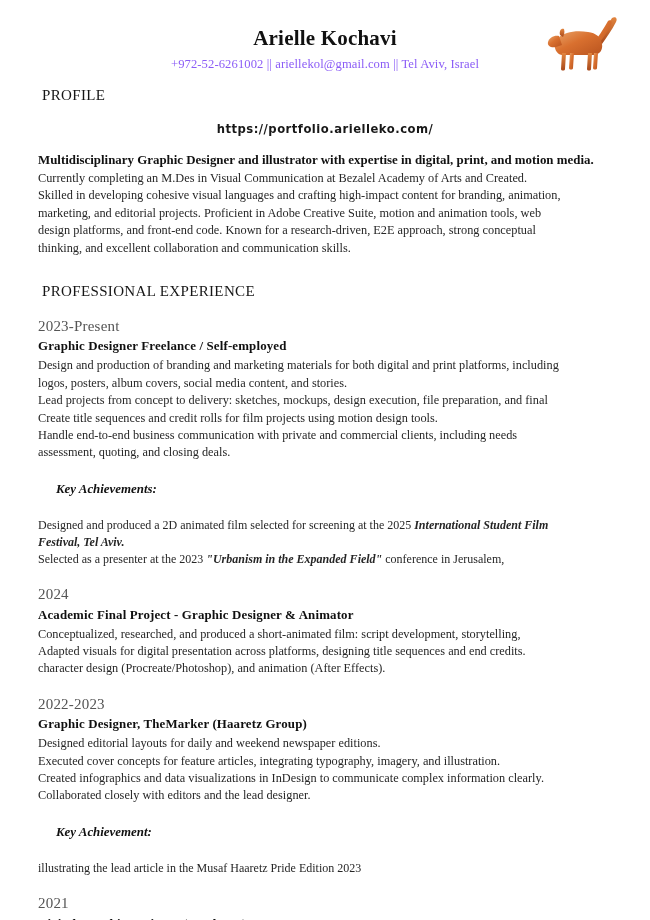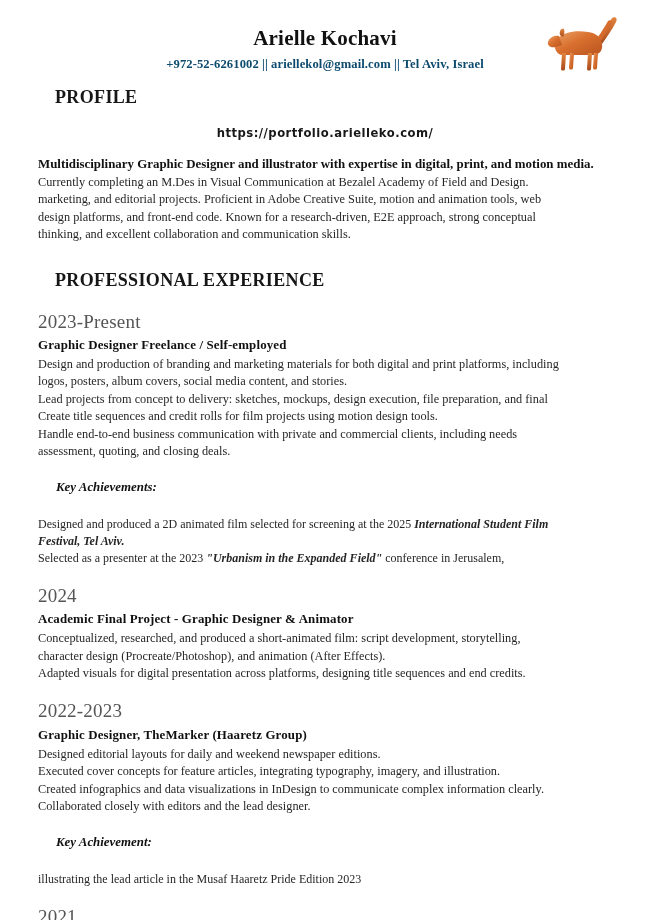--- a/index.html
+++ b/index.html
@@ -36,42 +36,41 @@
     font-size: 21px;
     font-weight: bold;
     letter-spacing: 0.2px;
     color: #111111;
     line-height: 1.2;
     margin: 0;
   }
   .contact {
     font-family: "Liberation Serif", "DejaVu Serif", serif;
     font-size: 12.6px;
-    color: #0c4a6e;
+    color: #8b5cf6;
     margin-top: 6px;
     line-height: 1.25;
     letter-spacing: 0.1px;
-    font-weight: bold;
   }
   .logo {
     position: absolute;
     right: -8px;
     top: 16px;
     width: 74px;
     height: 58px;
   }
 
   
   .section-title {
     font-family: "Liberation Serif", "DejaVu Serif", serif;
-    font-size: 18px;
-    font-weight: bold;
+    font-size: 15px;
+    font-weight: normal;
     letter-spacing: 0.35px;
     color: #161616;
-    margin: 17px;
+    margin: 4px;
   }
   #profile-heading { margin-top: 14px; }
   #experience-heading { margin-top: 26px; }
 
   .portfolio-url {
     font-family: "DejaVu Sans", "Liberation Sans", sans-serif;
     font-size: 11.6px;
     font-weight: bold;
     letter-spacing: 0.5px;
     text-align: center;
@@ -93,21 +92,21 @@
   .summary .body-line,
   .bullet {
     font-size: 12.3px;
     color: #262626;
     line-height: 1.42;
   }
   .summary p { margin: 0; }
 
   .entry { margin-top: 15px; }
   .entry-date {
-    font-size: 19px;
+    font-size: 15px;
     color: #555555;
     line-height: 1.5;
     letter-spacing: 0.2px;
   }
   .entry-title {
     font-size: 12.9px;
     font-weight: bold;
     color: #101010;
     line-height: 1.45;
     letter-spacing: 0.15px;
@@ -174,21 +173,22 @@
     <div class="name">Arielle Kochavi</div>
     <div class="contact">+972-52-6261002 || ariellekol@gmail.com || Tel Aviv, Israel</div>
   </div>
 
   <div class="section-title" id="profile-heading">PROFILE</div>
 
   <div class="portfolio-url">https://portfolio.arielleko.com/</div>
 
   <div class="summary">
     <p class="lead">Multidisciplinary Graphic Designer and illustrator with expertise in digital, print, and motion media.</p>
-    <p class="body-line">Currently completing an M.Des in Visual Communication at Bezalel Academy of Field and Design.</p>
+    <p class="body-line">Currently completing an M.Des in Visual Communication at Bezalel Academy of Arts and Created.</p>
+    <p class="body-line">Skilled in developing cohesive visual languages and crafting high-impact content for branding, animation,</p>
     <p class="body-line">marketing, and editorial projects. Proficient in Adobe Creative Suite, motion and animation tools, web</p>
     <p class="body-line">design platforms, and front-end code. Known for a research-driven, E2E approach, strong conceptual</p>
     <p class="body-line">thinking, and excellent collaboration and communication skills.</p>
   </div>
 
   <div class="section-title" id="experience-heading">PROFESSIONAL EXPERIENCE</div>
 
   <div id="experience-list">
       <div class="entry">
         <div class="entry-date">2023-Present</div>
@@ -204,22 +204,22 @@
         <p class="key-label">Key Achievements:</p>
         <p class="achievement">Designed and produced a 2D animated film selected for screening at the 2025 <em>International Student Film</em></p>
         <p class="achievement"><em>Festival, Tel Aviv.</em></p>
         <p class="achievement">Selected as a presenter at the 2023 <em>"Urbanism in the Expanded Field"</em> conference in Jerusalem,</p>
       </div>
       <div class="entry">
         <div class="entry-date">2024</div>
         <div class="entry-title">Academic Final Project - Graphic Designer &amp; Animator</div>
         <div class="entry-bullets">
           <p class="bullet">Conceptualized, researched, and produced a short-animated film: script development, storytelling,</p>
+          <p class="bullet">Adapted visuals for digital presentation across platforms, designing title sequences and end credits.</p>
           <p class="bullet">character design (Procreate/Photoshop), and animation (After Effects).</p>
-          <p class="bullet">Adapted visuals for digital presentation across platforms, designing title sequences and end credits.</p>
         </div>
       </div>
       <div class="entry">
         <div class="entry-date">2022-2023</div>
         <div class="entry-title">Graphic Designer, TheMarker (Haaretz Group)</div>
         <div class="entry-bullets">
           <p class="bullet">Designed editorial layouts for daily and weekend newspaper editions.</p>
           <p class="bullet">Executed cover concepts for feature articles, integrating typography, imagery, and illustration.</p>
           <p class="bullet">Created infographics and data visualizations in InDesign to communicate complex information clearly.</p>
           <p class="bullet">Collaborated closely with editors and the lead designer.</p>

